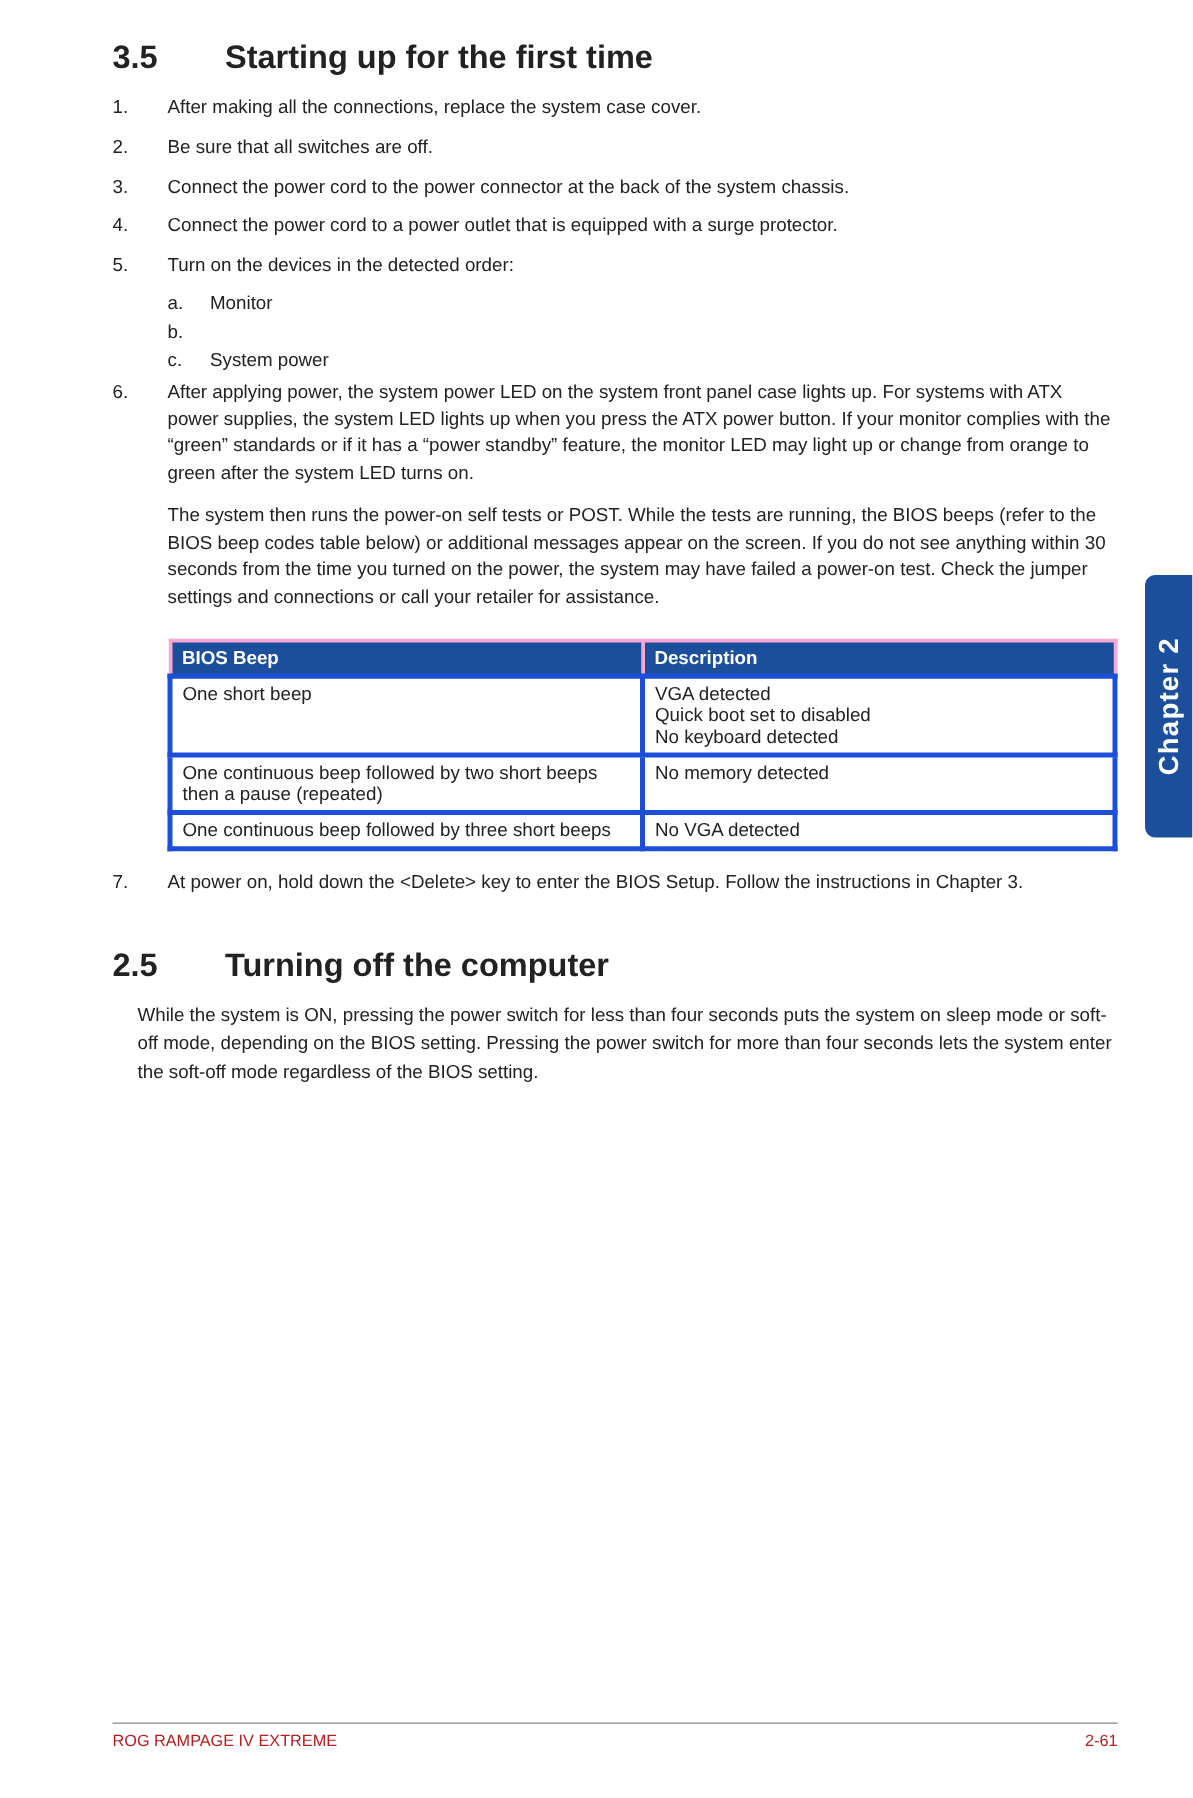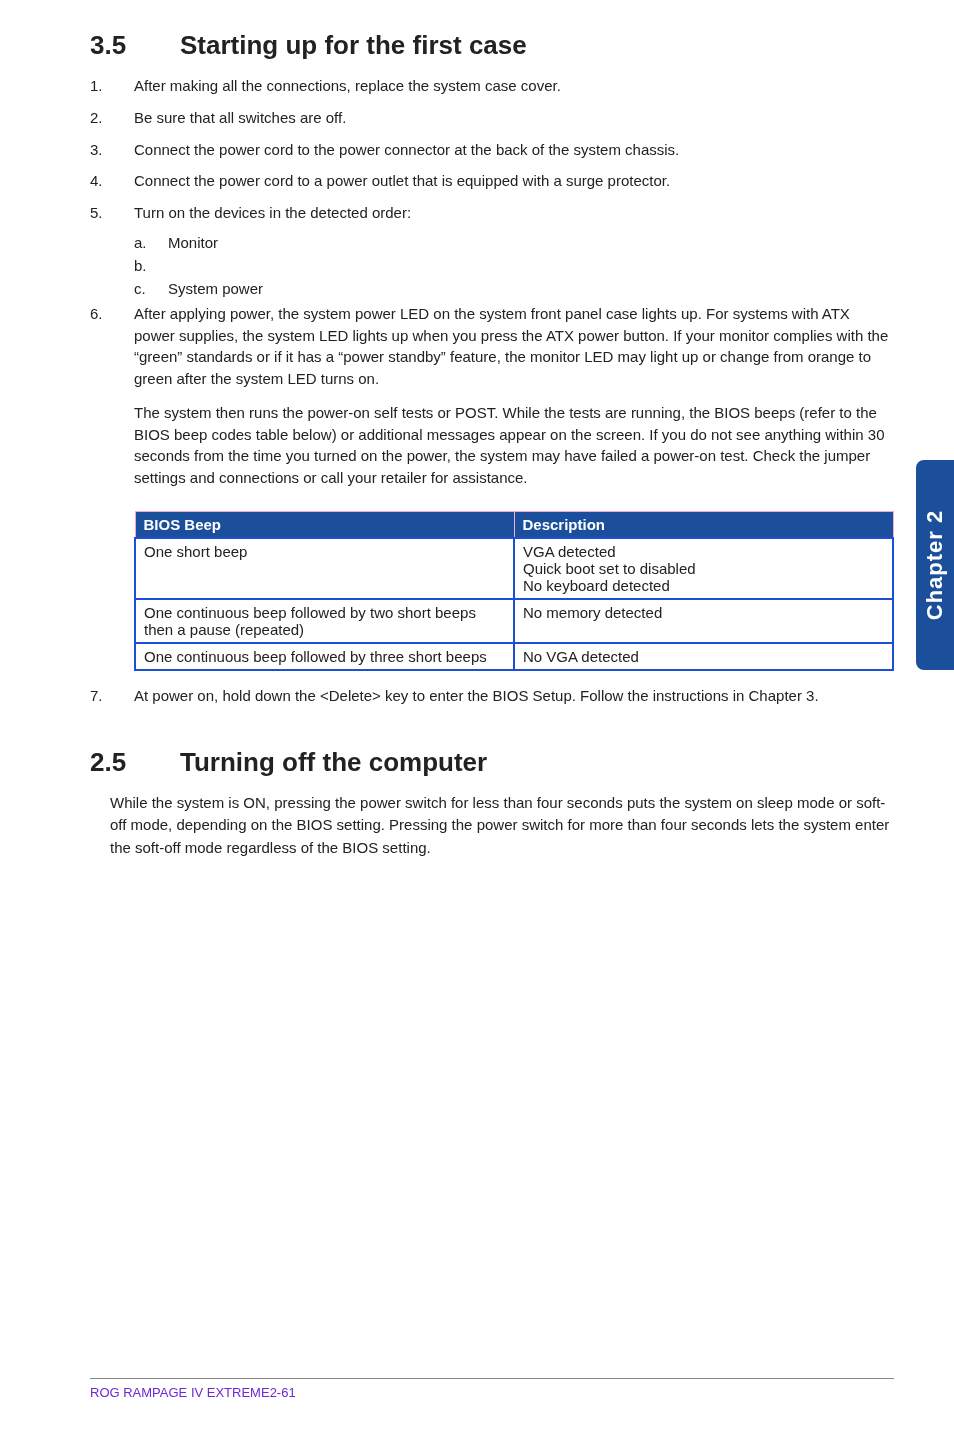--- a/index.html
+++ b/index.html
@@ -9,40 +9,40 @@
   .h2 .num { display: inline-block; width: 90px; }
   .ol1 { margin-left: 0; }
   .li1 { display: flex; margin-bottom: 10px; font-size: 15px; line-height: 1.45; }
   .li1 .n { width: 44px; flex-shrink: 0; }
   .li1 .t { flex: 1; }
   .sub { margin-left: 44px; }
   .sub .li2 { display: flex; margin-bottom: 6px; font-size: 15px; }
   .sub .li2 .n { width: 34px; flex-shrink: 0; }
   .para6 .block { margin-bottom: 12px; }
   table.bios { width: 100%; border-collapse: collapse; margin: 6px 44px 14px 44px; width: calc(100% - 44px); font-size: 15px; }
-  table.bios th { background: #1b4f9c; color: #fff; text-align: left; padding: 4px 8px; border: 1px solid #f9a8d4; font-weight: bold; }
-  table.bios td { border: 2px solid #1d4ed8; padding: 4px 8px; vertical-align: top; }
+  table.bios th { background: #1b4f9c; color: #fff; text-align: left; padding: 4px 8px; border: 3px solid #f9a8d4; font-weight: bold; }
+  table.bios td { border: 4px solid #1d4ed8; padding: 4px 8px; vertical-align: top; }
   .side-tab { position: absolute; right: 0; top: 460px; width: 38px; height: 210px; background: #1b4f9c; border-top-left-radius: 8px; border-bottom-left-radius: 8px; display: flex; align-items: center; justify-content: center; }
   .side-tab span { color: #fff; font-weight: bold; font-size: 22px; transform: rotate(-90deg); white-space: nowrap; letter-spacing: 1px; }
   .section2 { margin-top: 40px; }
   .bodytext { font-size: 15px; line-height: 1.5; margin-top: 8px; margin-left: 20px; }
-  .footer { position: absolute; bottom: 38px; left: 90px; right: 60px; border-top: 1px solid #888; padding-top: 6px; font-size: 13px; display: flex; color: #6d28d9; }
+  .footer { position: absolute; bottom: 38px; left: 90px; right: 60px; border-top: 1px solid #888; padding-top: 6px; font-size: 13px; display: flex; justify-content: space-between; color: #b91c1c; }
 </style>
 </head>
 <body>
 
 <div class="page">
 
   <div class="side-tab">
     <span>Chapter 2</span>
   </div>
 
   <div class="h2">
     <span class="num">3.5</span>
-    <span>Starting up for the first case</span>
+    <span>Starting up for the first time</span>
   </div>
 
   <div class="ol1">
     <div class="li1">
       <span class="n">1.</span>
       <span class="t">After making all the connections, replace the system case cover.</span>
     </div>
     <div class="li1">
       <span class="n">2.</span>
       <span class="t">Be sure that all switches are off.</span>

